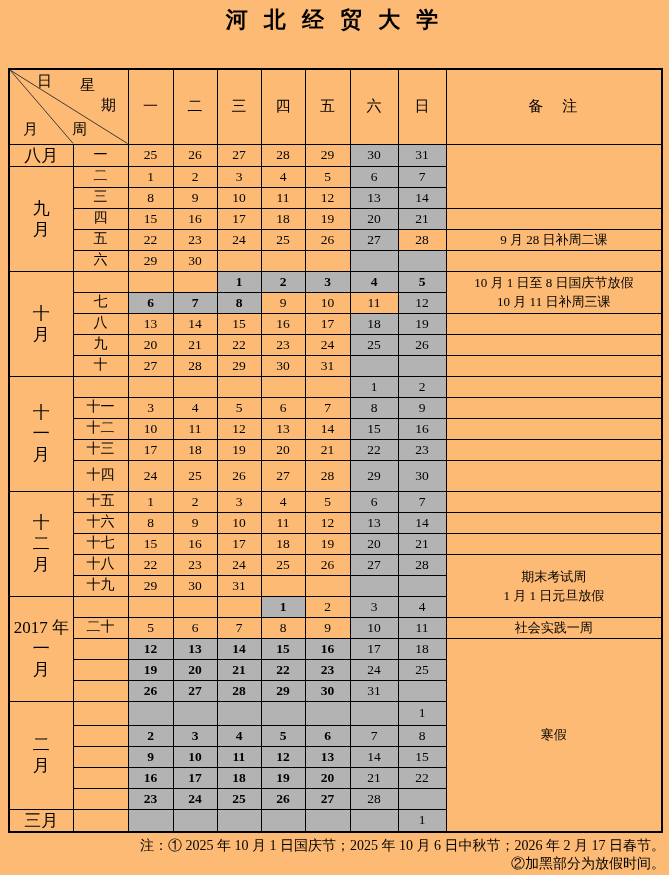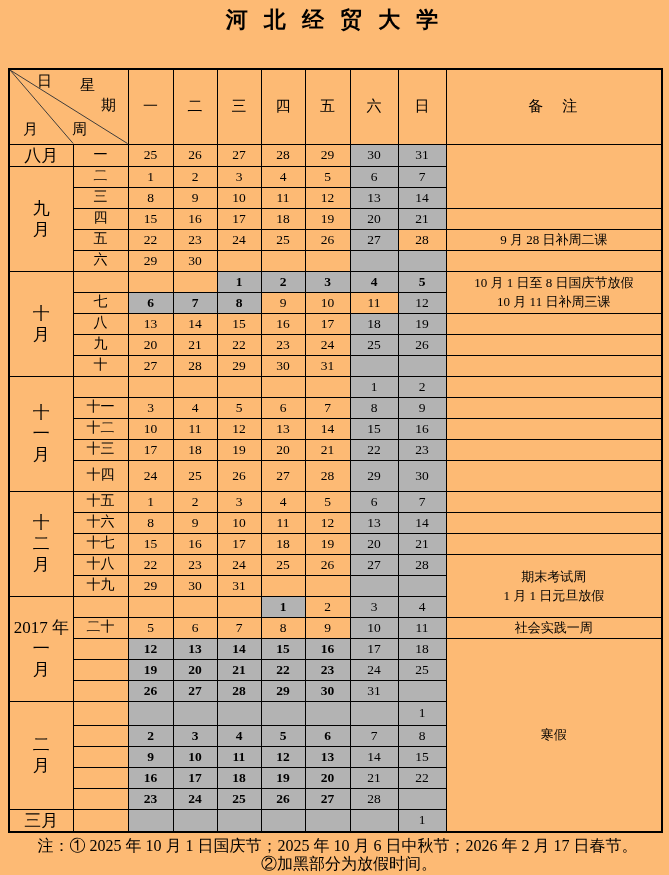--- a/index.html
+++ b/index.html
@@ -43,21 +43,21 @@
   .day-cell  { font-size:13.5px; }
   .shaded    { background:var(--shaded,#b3b3b3); }
   .holiday   { font-weight:bold; }
   .week-cell { font-size:14px; }
   .month-cell { font-size:17px; }
   .month-cell div { line-height:21px; text-align:center; }
   .remark-cell { font-size:13px; }
   .remark-cell div { line-height:19px; }
   .notes {
     position:absolute; left:10px; top:837px; width:655px;
-    font-size:16px; line-height:18px; text-align:center;
+    font-size:14px; line-height:18px; text-align:right;
   }
   .notes .note2 { padding-left:23px; }
 </style>
 </head>
 <body>
 
 <div class="page">
 
   <div class="title">河 北 经 贸 大 学</div>
 

